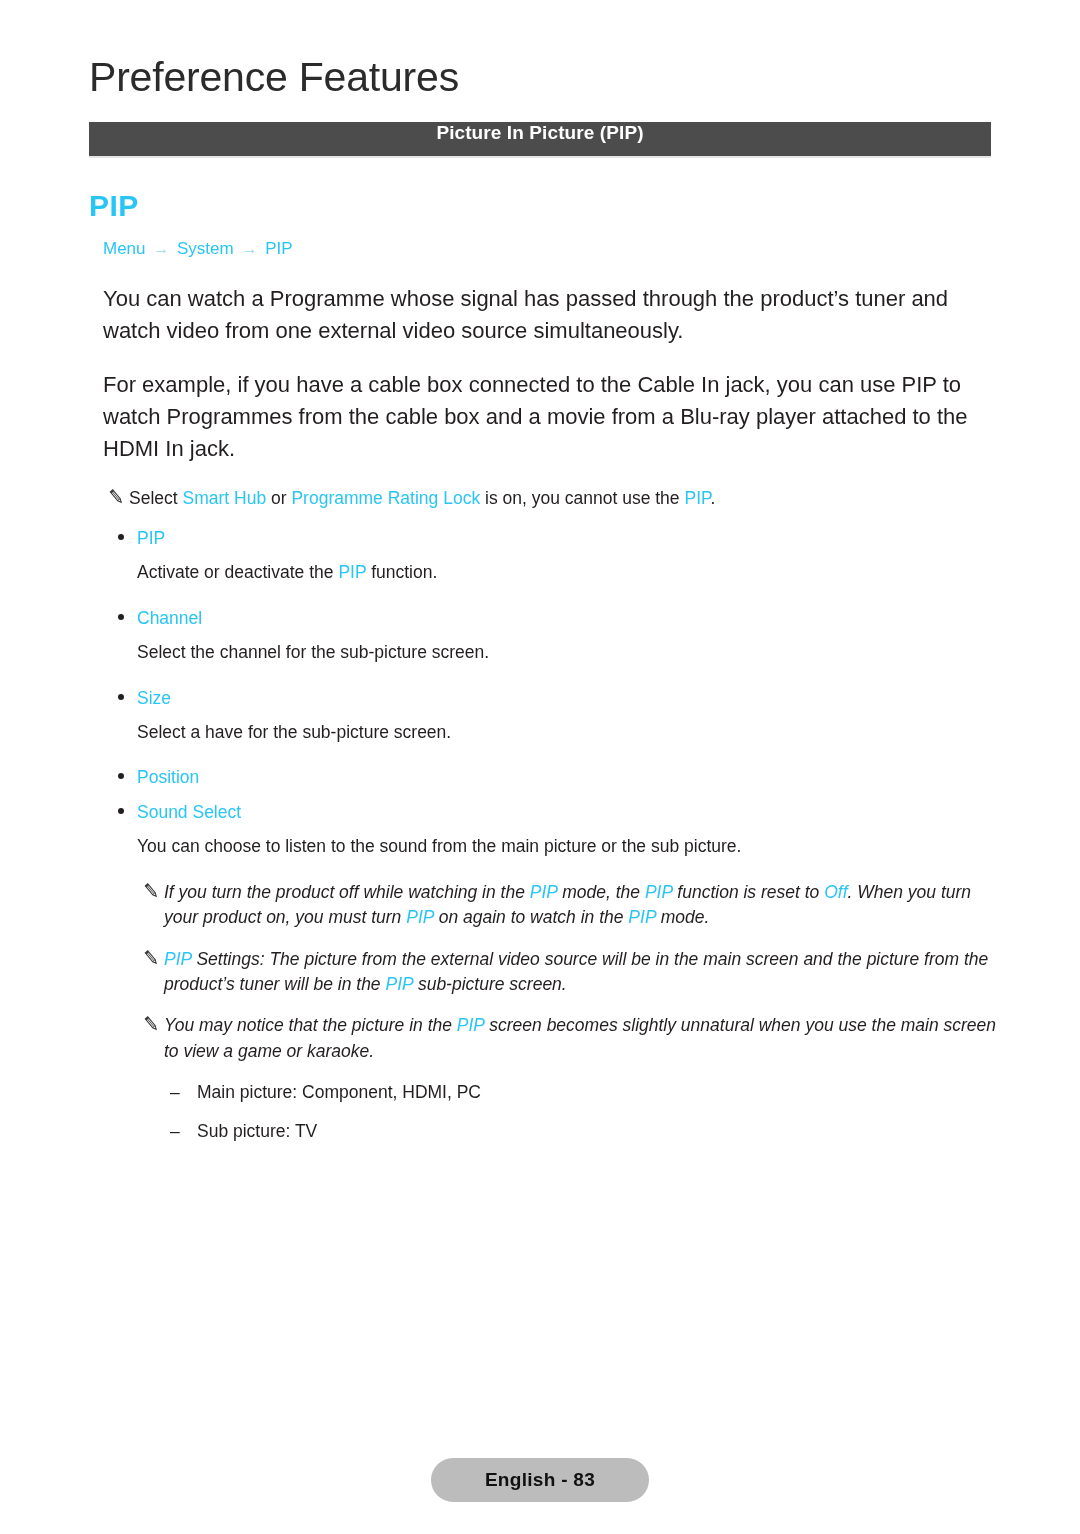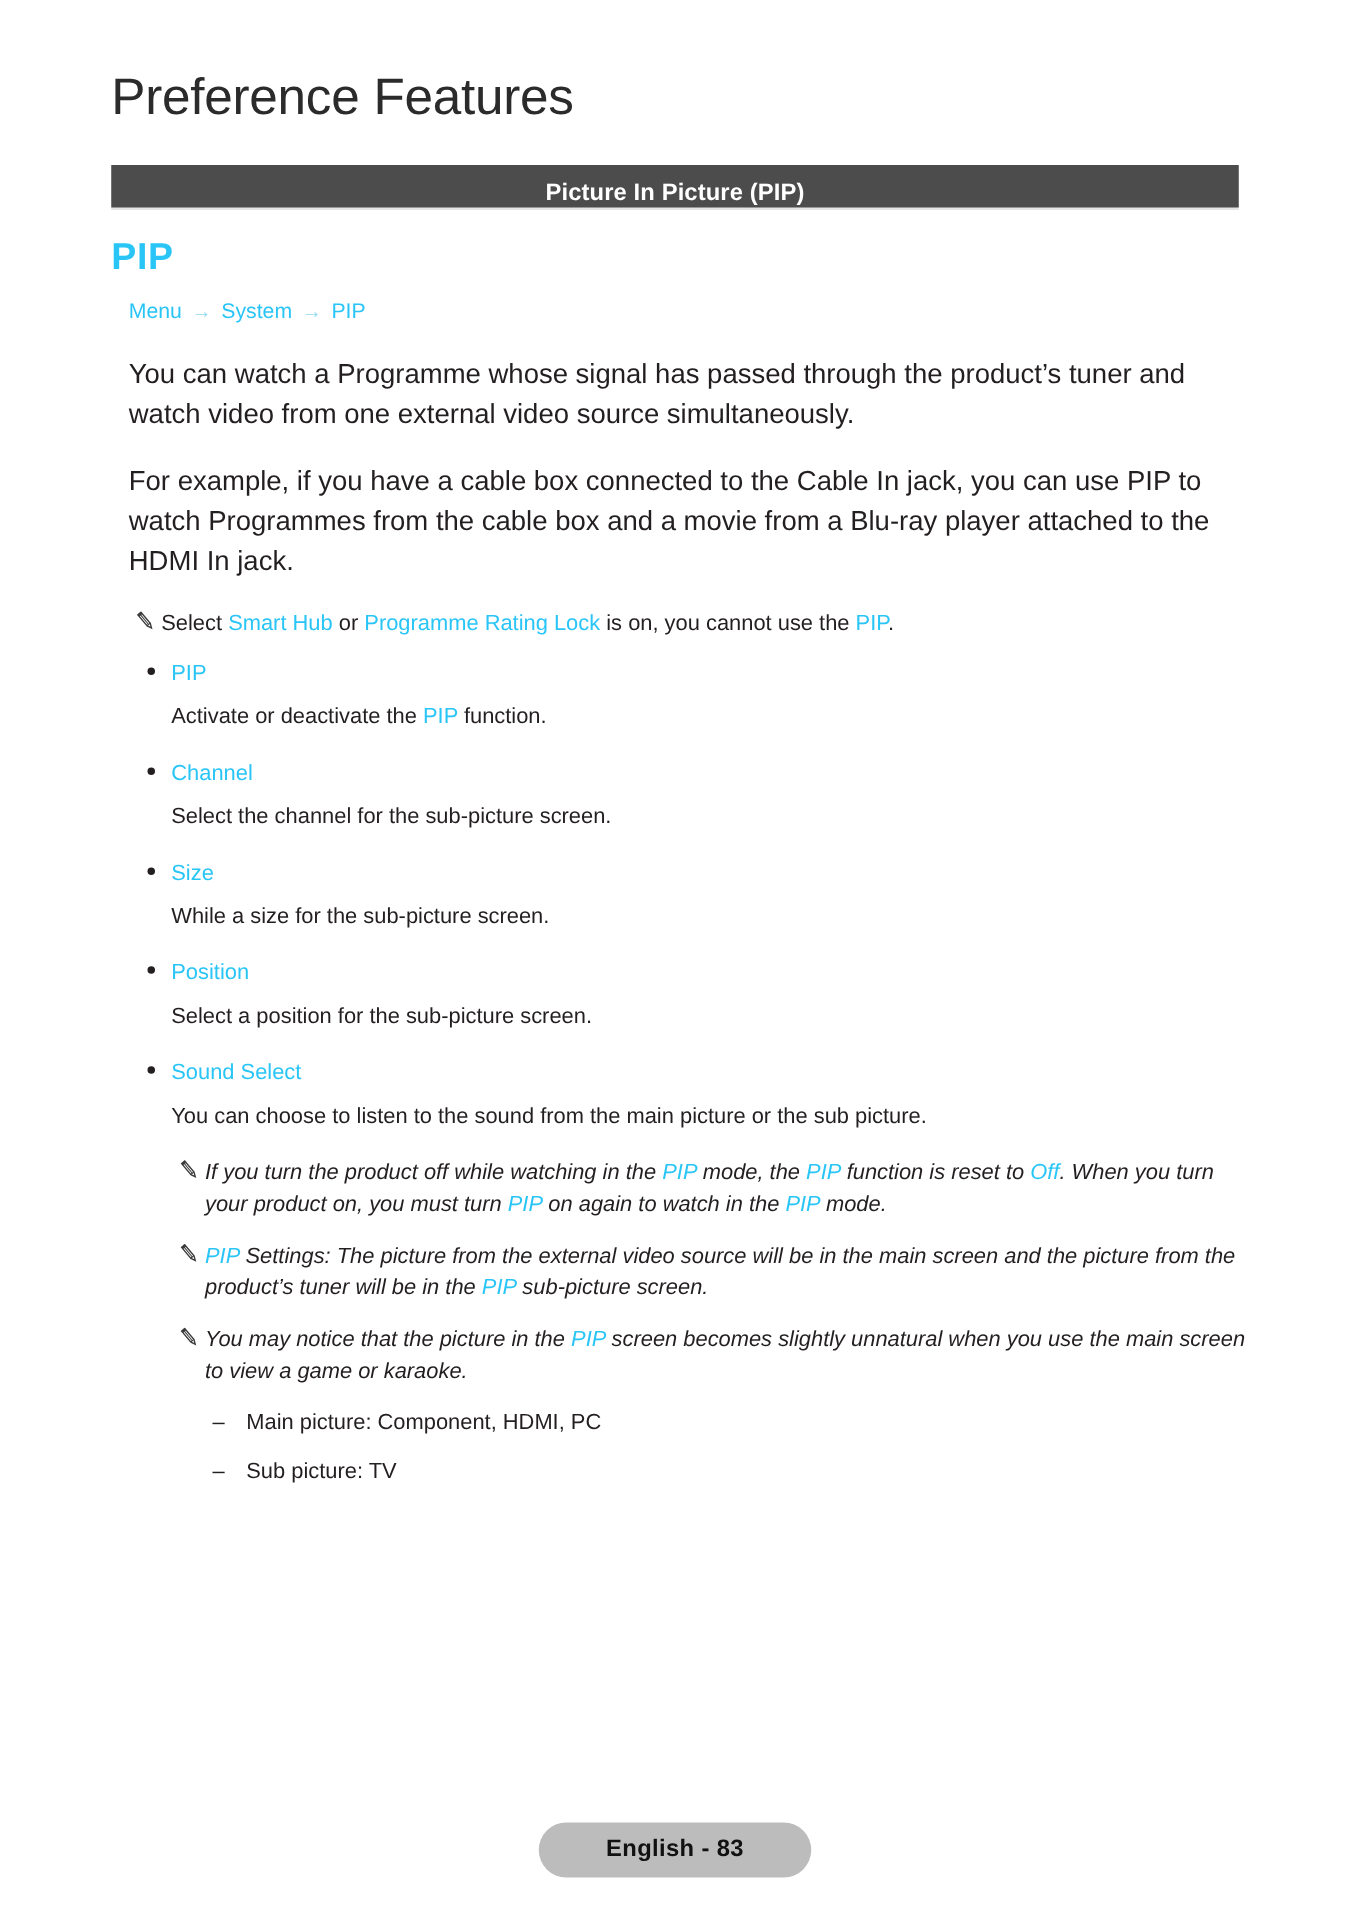--- a/index.html
+++ b/index.html
@@ -33,26 +33,26 @@
     color: #2b2b2b;
     line-height: 1.1;
     white-space: nowrap;
     font-stretch: condensed;
   }
 
   
   .section-bar {
     position: absolute;
     left: 89px;
-    top: 132px;
+    top: 122px;
     width: 902px;
     height: 34px;
     background: #4c4c4c;
     display: flex;
-    align-items: flex-end;
+    align-items: flex-start;
     justify-content: center;
     box-shadow: 0 2px 0 rgba(0,0,0,0.10);
   }
   .section-bar-label {
     color: #ffffff;
     font-size: 19px;
     font-weight: bold;
     letter-spacing: 0.1px;
   }
 
@@ -240,27 +240,26 @@
     <div class="bullet-item">
       <span class="bullet-dot"></span>
       <span class="bullet-label">Channel</span>
     </div>
     <div class="bullet-desc">Select the channel for the sub-picture screen.</div>
 
     <div class="bullet-item">
       <span class="bullet-dot"></span>
       <span class="bullet-label">Size</span>
     </div>
-    <div class="bullet-desc">While a size for the sub-picture screen.</div>
+    <div class="bullet-desc">Select a have for the sub-picture screen.</div>
 
     <div class="bullet-item">
       <span class="bullet-dot"></span>
       <span class="bullet-label">Position</span>
     </div>
-    <div class="bullet-desc">Select a position for the sub-picture screen.</div>
 
     <div class="bullet-item">
       <span class="bullet-dot"></span>
       <span class="bullet-label">Sound Select</span>
     </div>
     <div class="bullet-desc">You can choose to listen to the sound from the main picture or the sub picture.</div>
 
     <div class="note indent">
       <span class="note-icon">
         <svg viewBox="0 0 22 22" width="22" height="22">

